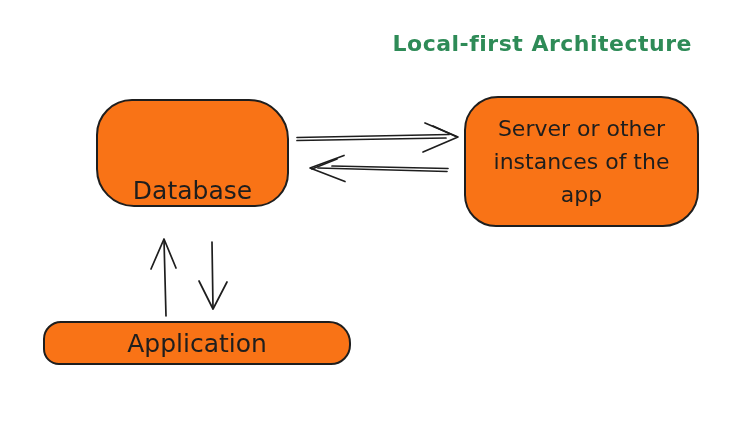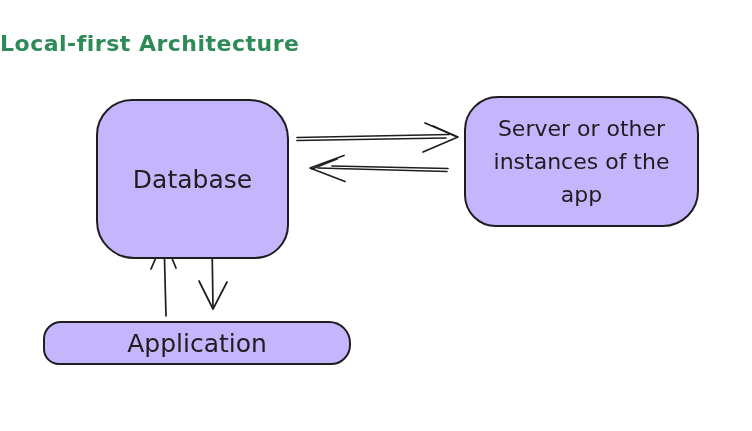--- a/index.html
+++ b/index.html
@@ -14,44 +14,45 @@
     background: #ffffff;
     overflow: hidden;
     font-family: "DejaVu Sans", sans-serif;
     color: #1e1e1e;
   }
   .diagram-title {
     position: absolute;
     top: 31px;
     left: 0;
     width: 692px;
-    text-align: left;
+    text-align: right;
     font-size: 22px;
     font-weight: bold;
     letter-spacing: 0.5px;
     color: #2e8b57;
   }
   .node {
     position: absolute;
     box-sizing: border-box;
     border: 2px solid #1e1e1e;
-    background: #c4b5fd;
+    background: #f97316;
     display: flex;
     align-items: center;
     justify-content: center;
     text-align: center;
     color: #1e1e1e;
   }
   .node-database {
     left: 96px;
     top: 99px;
     width: 193px;
-    height: 160px;
+    height: 108px;
     border-radius: 36px 40px 34px 38px;
     font-size: 25px;
+    align-items: flex-end;
   }
   .node-server {
     left: 464px;
     top: 96px;
     width: 235px;
     height: 131px;
     border-radius: 34px 38px 36px 32px;
     font-size: 22px;
     line-height: 1.5;
     padding: 0 12px;

